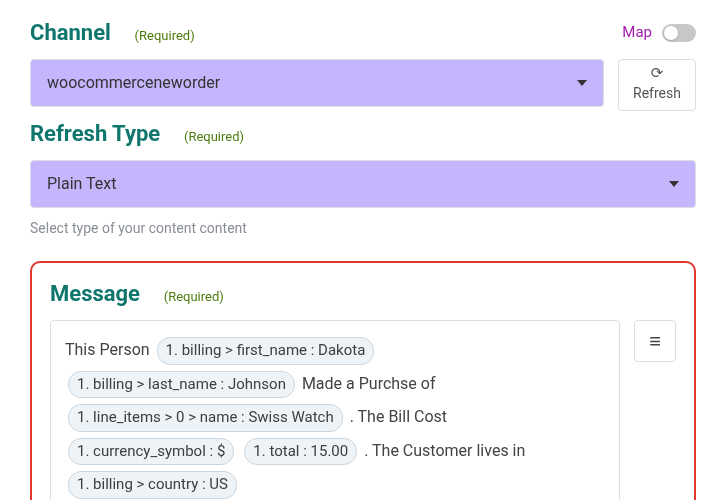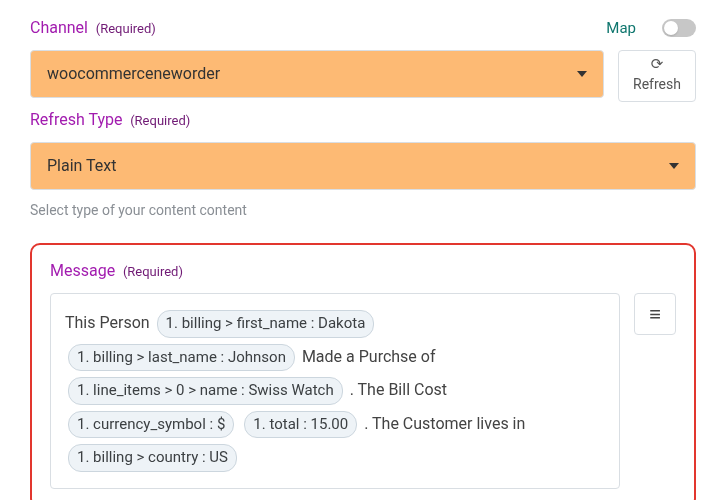--- a/index.html
+++ b/index.html
@@ -16,33 +16,34 @@
     padding: 16px 30px 0 30px;
   }
   .field { margin-bottom: 6px; }
   .label-row {
     display: flex;
     align-items: center;
     justify-content: space-between;
     margin-bottom: 10px;
   }
   .label {
-    font-size: 16px;
+    font-size: 22px;
+    color: #0f766e;
+    font-weight: bold;
+  }
+  .req {
+    color: #4d7c0f;
+    font-size: 13px;
+    margin-left: 20px;
+  }
+  .map-group {
+    display: flex;
+    align-items: center;
+    gap: 10px;
     color: #a21caf;
-  }
-  .req {
-    color: #701a75;
-    font-size: 13px;
-    margin-left: 4px;
-  }
-  .map-group {
-    display: flex;
-    align-items: center;
-    gap: 26px;
-    color: #0f766e;
     font-size: 15px;
   }
   
   .toggle {
     width: 34px;
     height: 18px;
     border-radius: 9px;
     background: #c7c7c7;
     position: relative;
     cursor: pointer;
@@ -54,21 +55,21 @@
     background: #fff;
     border-radius: 50%;
     box-shadow: 0 1px 2px rgba(0,0,0,.15);
   }
 
   .row-flex { display: flex; gap: 14px; align-items: stretch; }
   .select {
     flex: 1;
     border: 1px solid #d9dee3;
     border-radius: 4px;
-    background: #fdba74;
+    background: #c4b5fd;
     height: 48px;
     display: flex;
     align-items: center;
     justify-content: space-between;
     padding: 0 16px;
     cursor: pointer;
     color: #333;
     font-size: 16px;
   }
   .select .caret {

